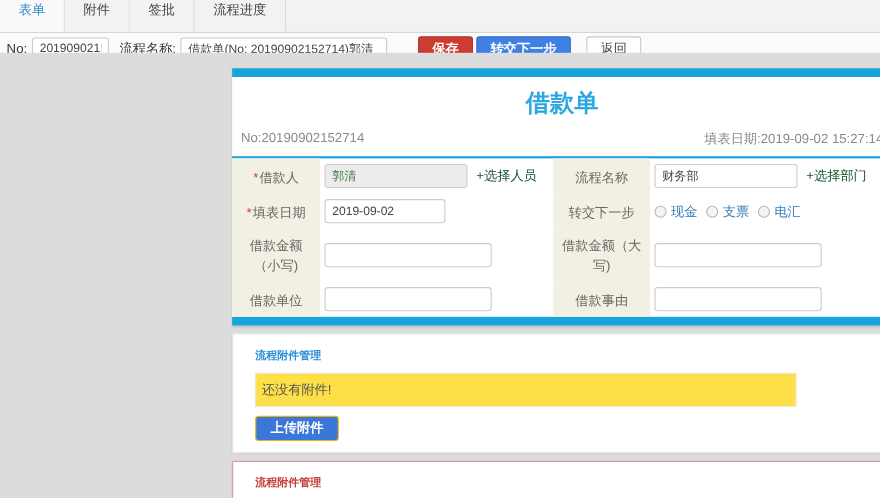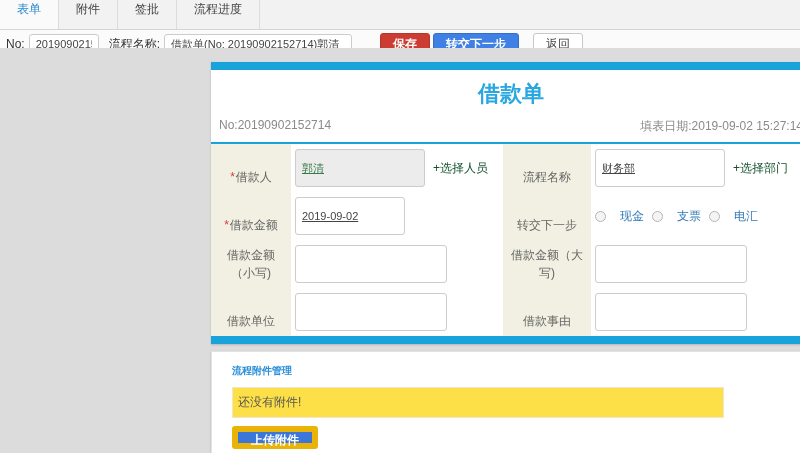--- a/index.html
+++ b/index.html
@@ -29,37 +29,37 @@
 
   
   .accent-bar { height:8px; background:#18a3da; }
   .form-title { text-align:center; color:#29a7e0; font-size:22px; font-weight:bold; padding:9px 0 7px; }
   .info-row { display:flex; justify-content:space-between; padding:2px 8px 7px; color:#8a8a8a; font-size:12px; white-space:nowrap; }
   .divider { height:2px; background:#18a3da; }
   .form-grid { display:grid; grid-template-columns:80px 212px 88px 1fr; }
   .lbl-cell { background:#f1f0e2; display:flex; align-items:flex-end; justify-content:center; text-align:center; padding:6px 6px; color:#666; line-height:1.5; }
   .fld-cell { display:flex; align-items:center; padding:5px 4px; gap:8px; }
   .req { color:#d43f3a; margin-right:1px; }
-  .fld-cell .txt { height:38px;text-decoration:underline; }
+  .fld-cell .txt { height:22px; }
   .in-w130 { width:130px; }
   .in-w110 { width:110px; }
   .in-w150 { width:152px; }
   .readonly { background:#ececec; color:#3a7a4a; }
   .sel-link { color:#14532d; text-decoration:none; white-space:nowrap; cursor:pointer; }
   .radio-group { display:flex; align-items:center; gap:8px; color:#337ab7; }
-  .radio-item { display:flex; align-items:center; gap:14px; cursor:pointer; }
+  .radio-item { display:flex; align-items:center; gap:4px; cursor:pointer; }
   .radio-circle { width:11px; height:11px; border-radius:50%; border:1px solid #b5b5b5; background:#f4f4f4; display:inline-block; }
 
   
   .sec { border:1px solid #e3e3e3; padding:12px 20px 10px; }
   .sec-title { font-weight:bold; font-size:10px; }
   .sec-title.blue { color:#2a8fd8; }
   .sec-title.red { color:#c43c35; }
   .empty-box { margin-top:9px; width:492px; background:#fde047; border:1px solid #efe6cd; padding:6px 5px; color:#555; }
-  .btn-upload { margin-top:8px; height:23px; padding:0 13px; background:#3a77d9; border:6px solid #eab308; border-radius:3px; color:#fff; font-weight:bold; font-size:12px; cursor:pointer; font-family:Liberation Mono, monospace; }
+  .btn-upload { margin-top:8px; height:23px; padding:0 13px; background:#3a77d9; border:1px solid #eab308; border-radius:3px; color:#fff; font-weight:bold; font-size:12px; cursor:pointer; font-family:Liberation Mono, monospace; }
 
   
   .sec-red { border:1px solid #dc9793; height:120px; }
 </style>
 </head>
 <body>
 
 <div id="app">
 
   <div class="tabbar">
@@ -102,21 +102,21 @@
           </div>
           <div class="lbl-cell">
               <span>流程名称</span>
             </div>
           <div class="fld-cell">
             <input class="txt in-w130" value="财务部" style="">
             <a class="sel-link">+选择部门</a>
           </div>
 
           <div class="lbl-cell">
-            <span><span class="req">*</span><span>借款金额</span></span>
+            <span><span class="req">*</span><span>填表日期</span></span>
           </div>
           <div class="fld-cell">
             <input class="txt in-w110" value="2019-09-02" style="">
           </div>
           <div class="lbl-cell">
               <span>转交下一步</span>
             </div>
           <div class="fld-cell">
             <div class="radio-group">
               <span class="radio-item">

